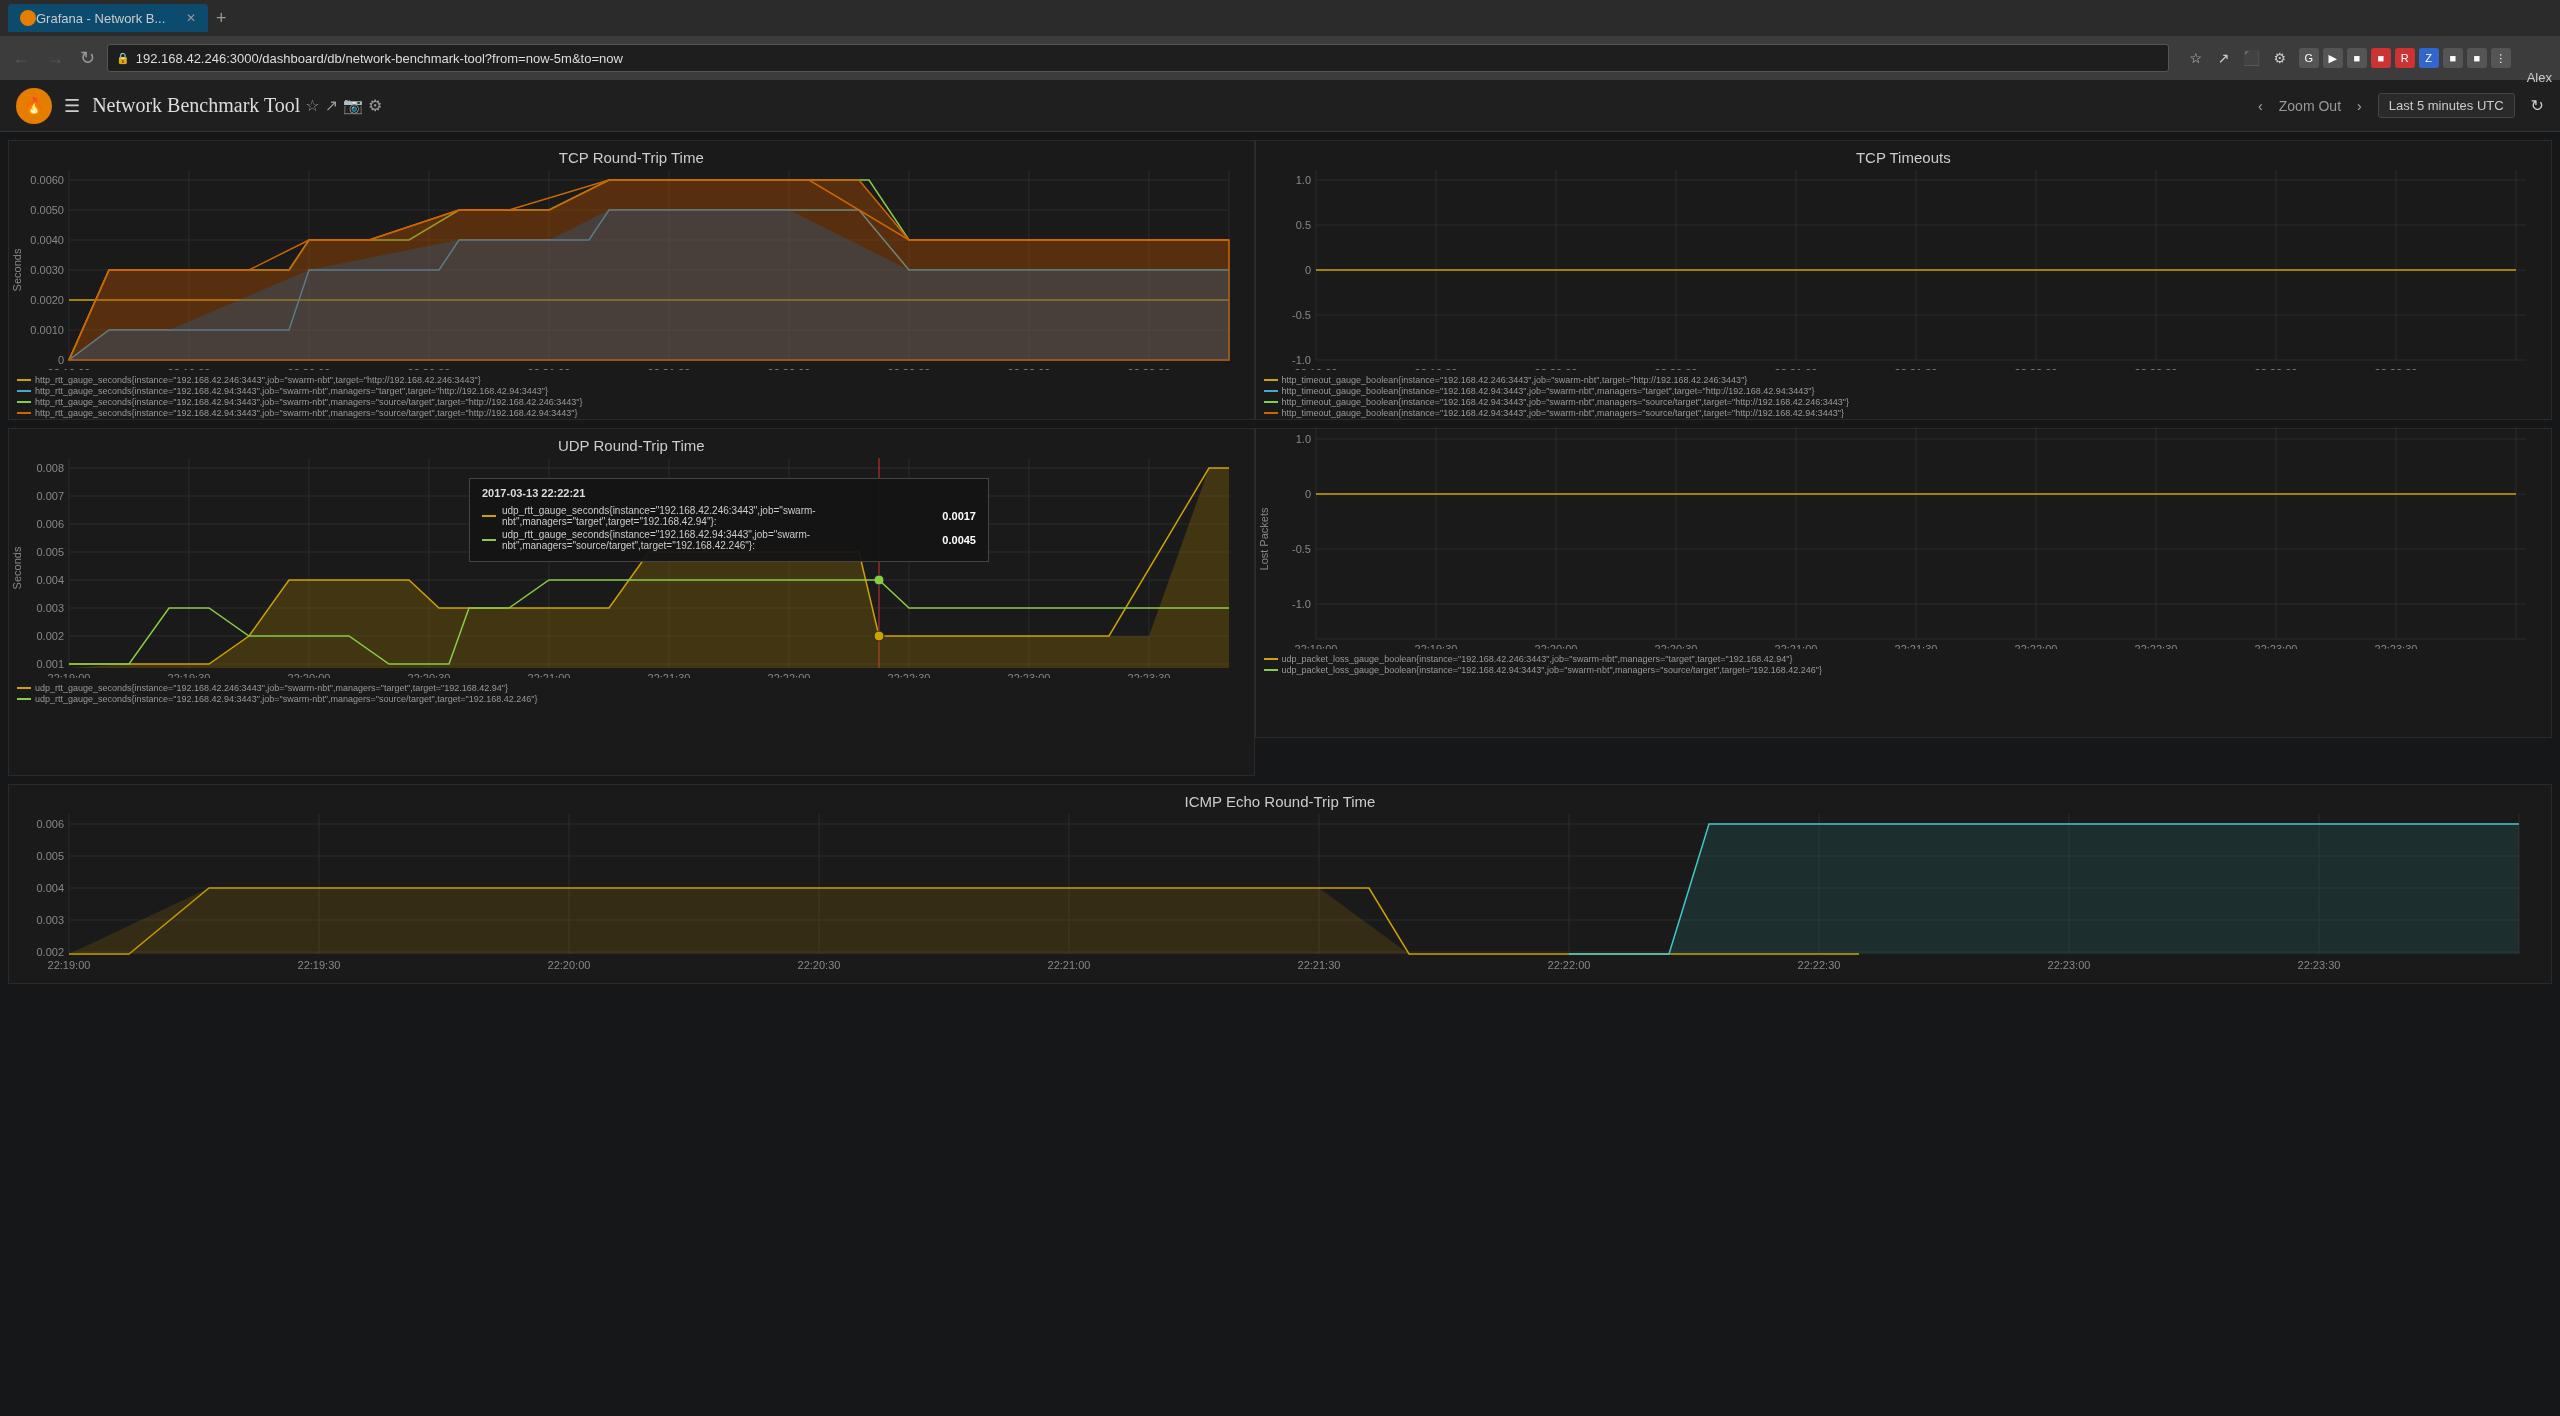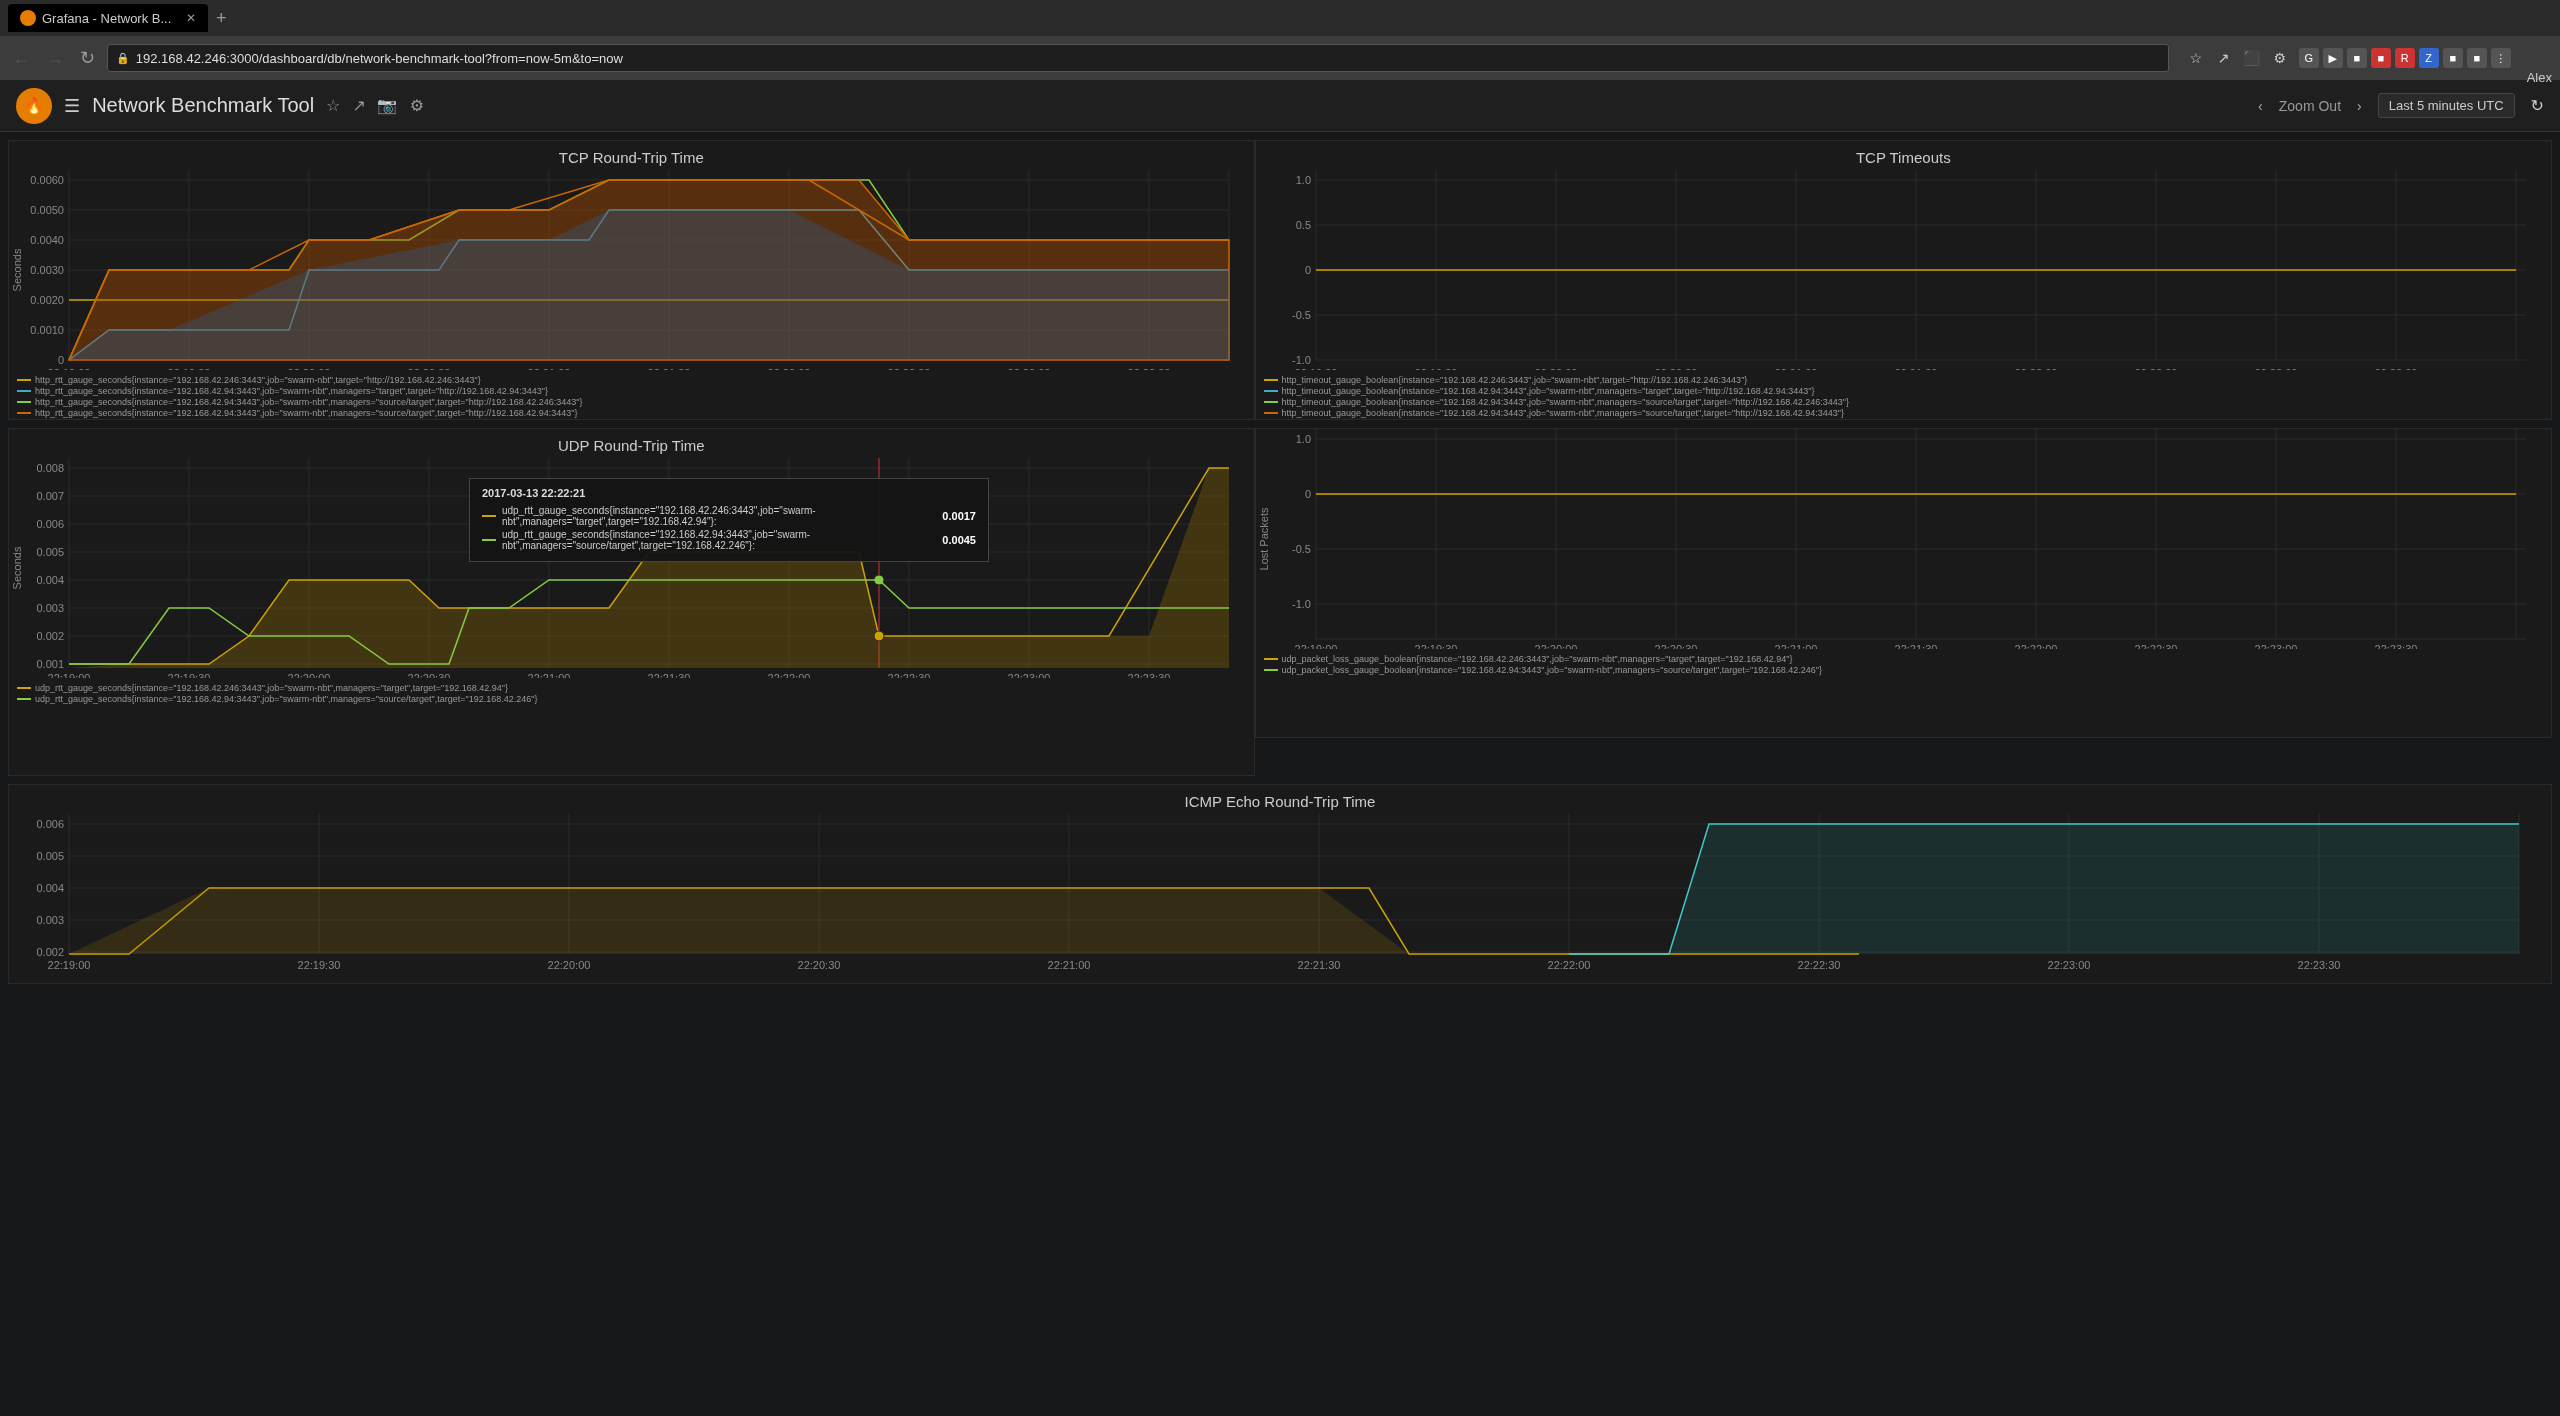--- a/index.html
+++ b/index.html
@@ -1,21 +1,21 @@
 <!DOCTYPE html>
 <html><head>
   <meta charset="utf-8">
   <style>
     * { margin: 0; padding: 0; box-sizing: border-box; }
     body { background: #161719; color: #ccc; font-family: Arial, sans-serif; font-size: 12px; overflow: hidden; width: 2560px; height: 1416px; }
 
     
     .browser-chrome { background: #3c3c3c; width: 100%; }
     .tab-bar { display: flex; align-items: center; height: 36px; background: #2b2b2b; padding: 0 8px; }
-    .tab { background: #000000; color: #ccc; padding: 0 12px; height: 28px; display: flex; align-items: center; gap: 6px; font-size: 13px; border-radius: 4px 4px 0 0; min-width: 200px; }
+    .tab { background: #0c4a6e; color: #ccc; padding: 0 12px; height: 28px; display: flex; align-items: center; font-size: 13px; border-radius: 4px 4px 0 0; min-width: 200px; }
     .tab .favicon { width: 16px; height: 16px; background: #e57e00; border-radius: 50%; display: inline-block; }
     .tab .close-btn { margin-left: auto; color: #999; font-size: 12px; }
     .tab-new { color: #999; margin-left: 8px; font-size: 18px; cursor: pointer; }
 
     .address-bar-row { display: flex; align-items: center; height: 44px; background: #3c3c3c; padding: 0 8px; gap: 8px; }
     .nav-btn { color: #999; font-size: 18px; cursor: pointer; padding: 4px; }
     .nav-btn.disabled { color: #555; }
     .address-bar { flex: 1; background: #1e1e1e; border: 1px solid #555; border-radius: 3px; height: 28px; display: flex; align-items: center; padding: 0 8px; color: #ccc; font-size: 13px; }
     .address-bar .lock-icon { color: #888; margin-right: 6px; font-size: 11px; }
     .address-text { font-size: 13px; color: #ddd; }
@@ -25,21 +25,21 @@
     .ext-icon { width: 20px; height: 20px; border-radius: 3px; background: #555; display: flex; align-items: center; justify-content: center; font-size: 11px; color: white; }
     .ext-icon.red { background: #cc3333; }
     .ext-icon.blue { background: #3366cc; }
     .user-badge { color: #ccc; margin-left: 8px; font-size: 13px; margin-top: 39px; }
 
     
     .grafana-bar { background: #1f1f1f; height: 52px; display: flex; align-items: center; padding: 0 16px; gap: 12px; border-bottom: 1px solid #333; }
     .grafana-logo { width: 36px; height: 36px; background: #e57e00; border-radius: 50%; display: flex; align-items: center; justify-content: center; color: white; font-weight: bold; font-size: 16px; }
     .grafana-menu-icon { color: #ccc; font-size: 18px; cursor: pointer; }
     .grafana-title { color: #ddd; font-size: 20px; font-weight: normal; flex: 1; }
-    .grafana-title-container { display: flex; align-items: center; gap: 12px; }
+    .grafana-title-container { display: flex; align-items: center; gap: 5px; font-family: Liberation Serif, serif; }
     .grafana-title-btn { color: #999; font-size: 16px; cursor: pointer; }
     .grafana-right { display: flex; align-items: center; gap: 16px; margin-left: auto; color: #999; font-size: 14px; }
     .zoom-btn { color: #aaa; cursor: pointer; }
     .time-range { background: #2a2a2a; border: 1px solid #444; padding: 4px 10px; border-radius: 3px; color: #ccc; font-size: 13px; cursor: pointer; }
     .refresh-btn { color: #ccc; cursor: pointer; font-size: 16px; }
 
     
     .dashboard { width: 100%; padding: 8px; display: flex; flex-direction: column; gap: 8px; }
     .panel-row { display: flex; gap: 0; }
     .panel { background: #1a1a1a; border: 1px solid #2a2a2a; flex: 1; position: relative; overflow: hidden; }

